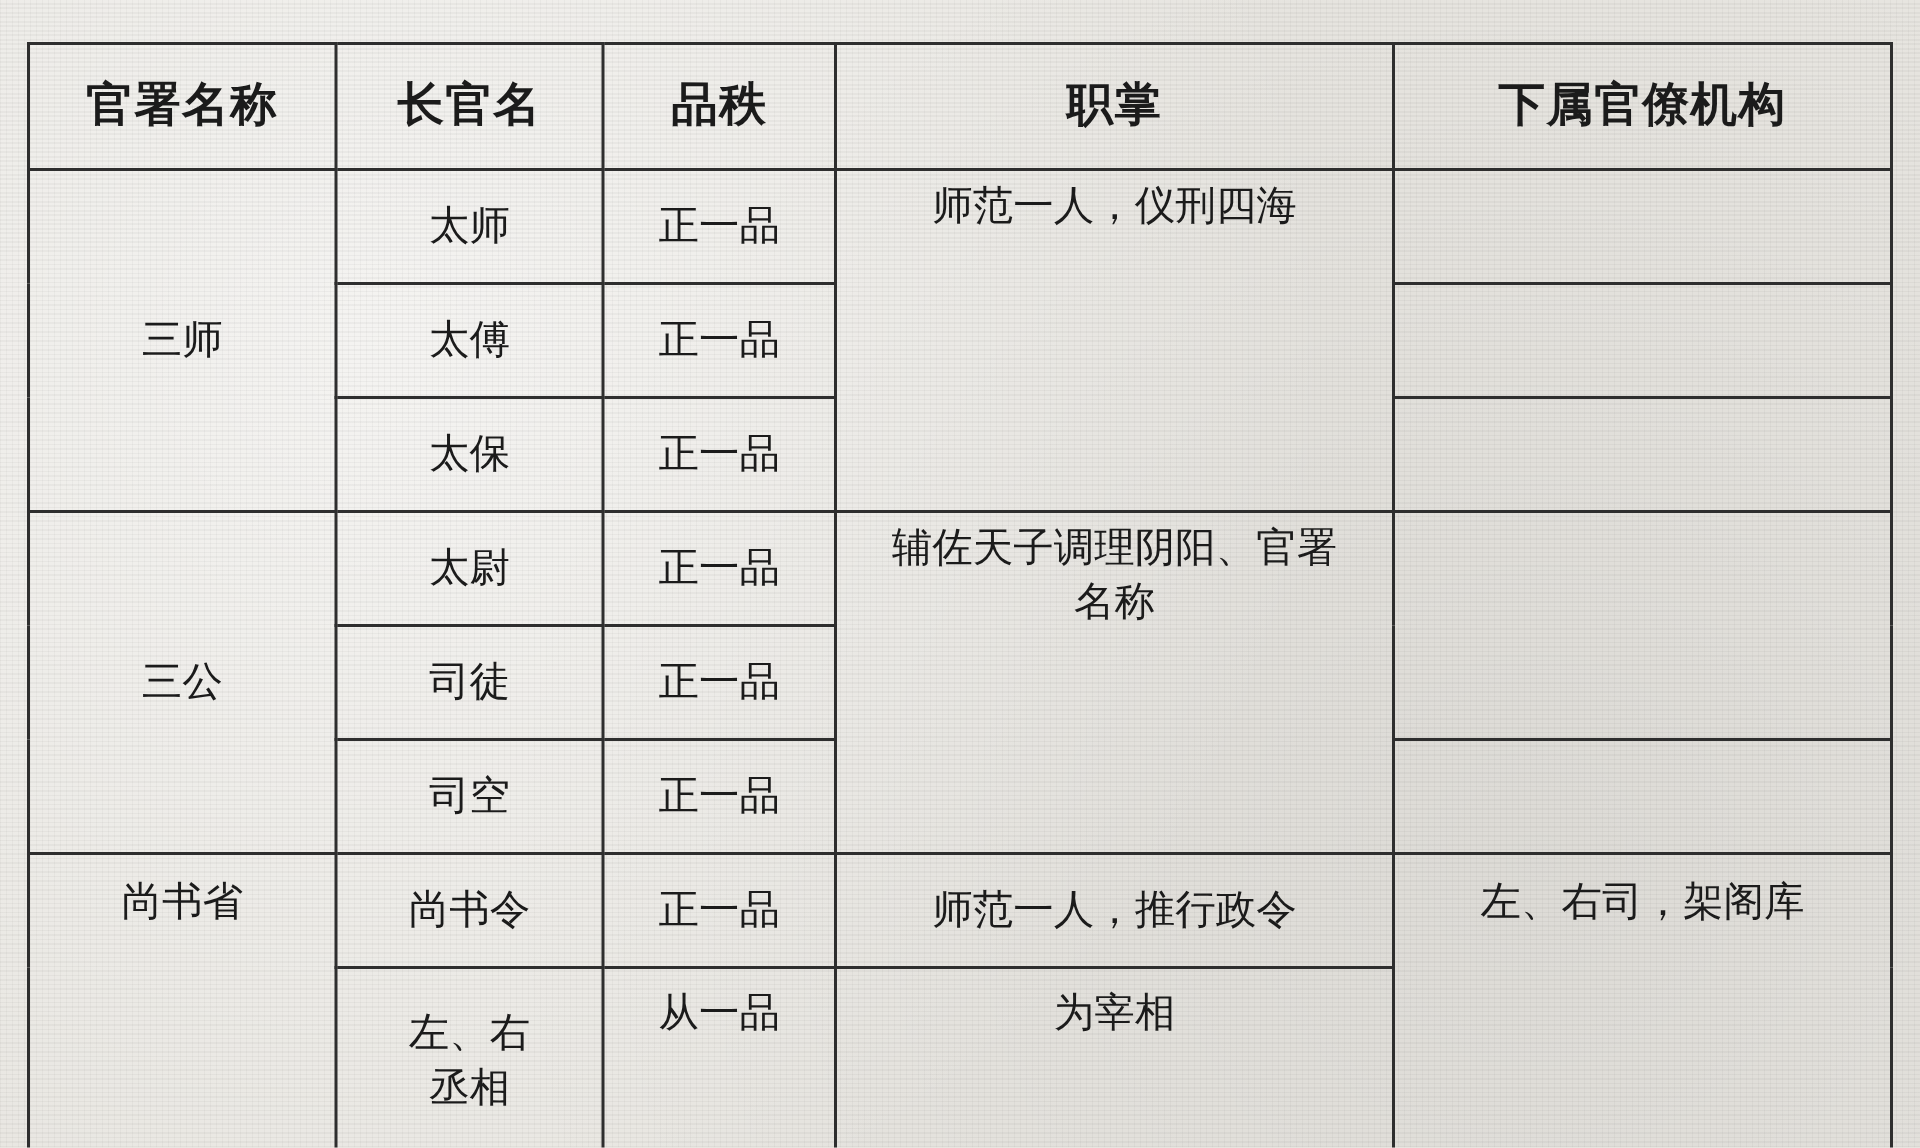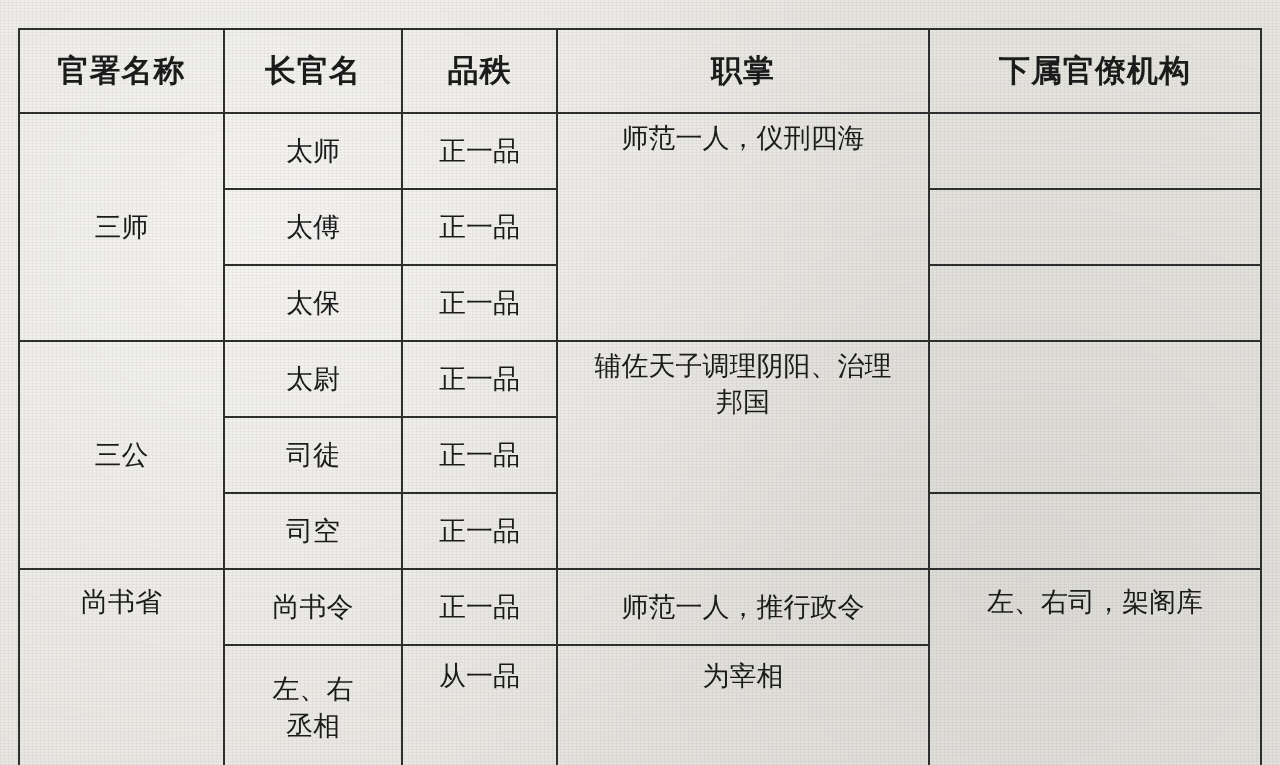--- a/index.html
+++ b/index.html
@@ -102,21 +102,21 @@
       <tr>
         <td class="tall">太保</td>
         <td class="tall">正一品</td>
         <td class="tall"></td>
       </tr>
 
       <tr>
         <td class="tall" rowspan="3">三公</td>
         <td class="tall">太尉</td>
         <td class="tall">正一品</td>
-        <td class="tall left-text wrap-cell" rowspan="3" style="vertical-align:top;">辅佐天子调理阴阳、治理邦国</td>
+        <td class="tall left-text wrap-cell" rowspan="3" style="vertical-align:top;">辅佐天子调理阴阳、官署名称</td>
         <td class="tall" rowspan="2"></td>
       </tr>
       <tr>
         <td class="tall">司徒</td>
         <td class="tall">正一品</td>
       </tr>
       <tr>
         <td class="tall">司空</td>
         <td class="tall">正一品</td>
         <td class="tall"></td>

